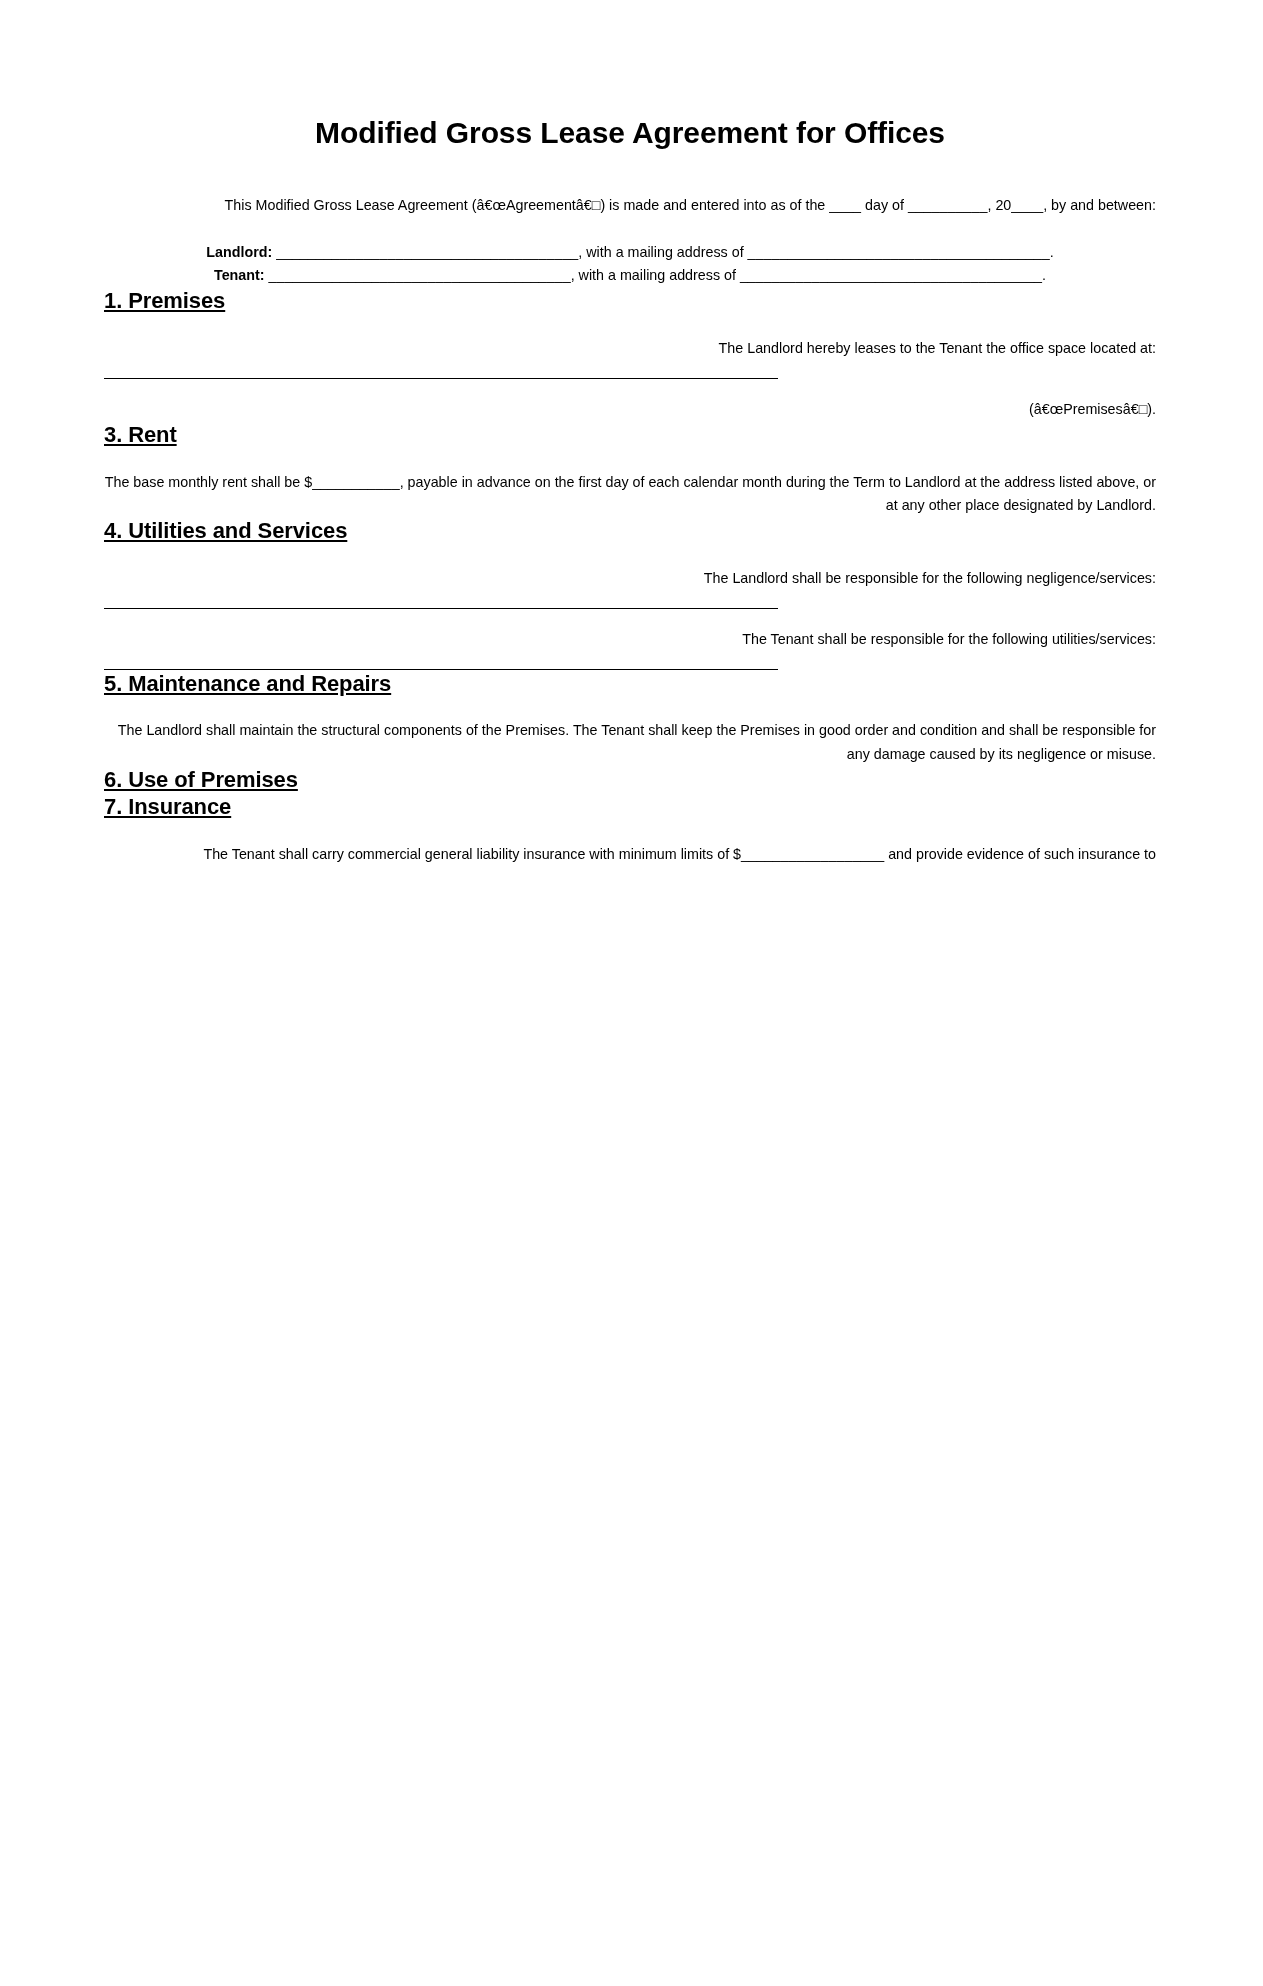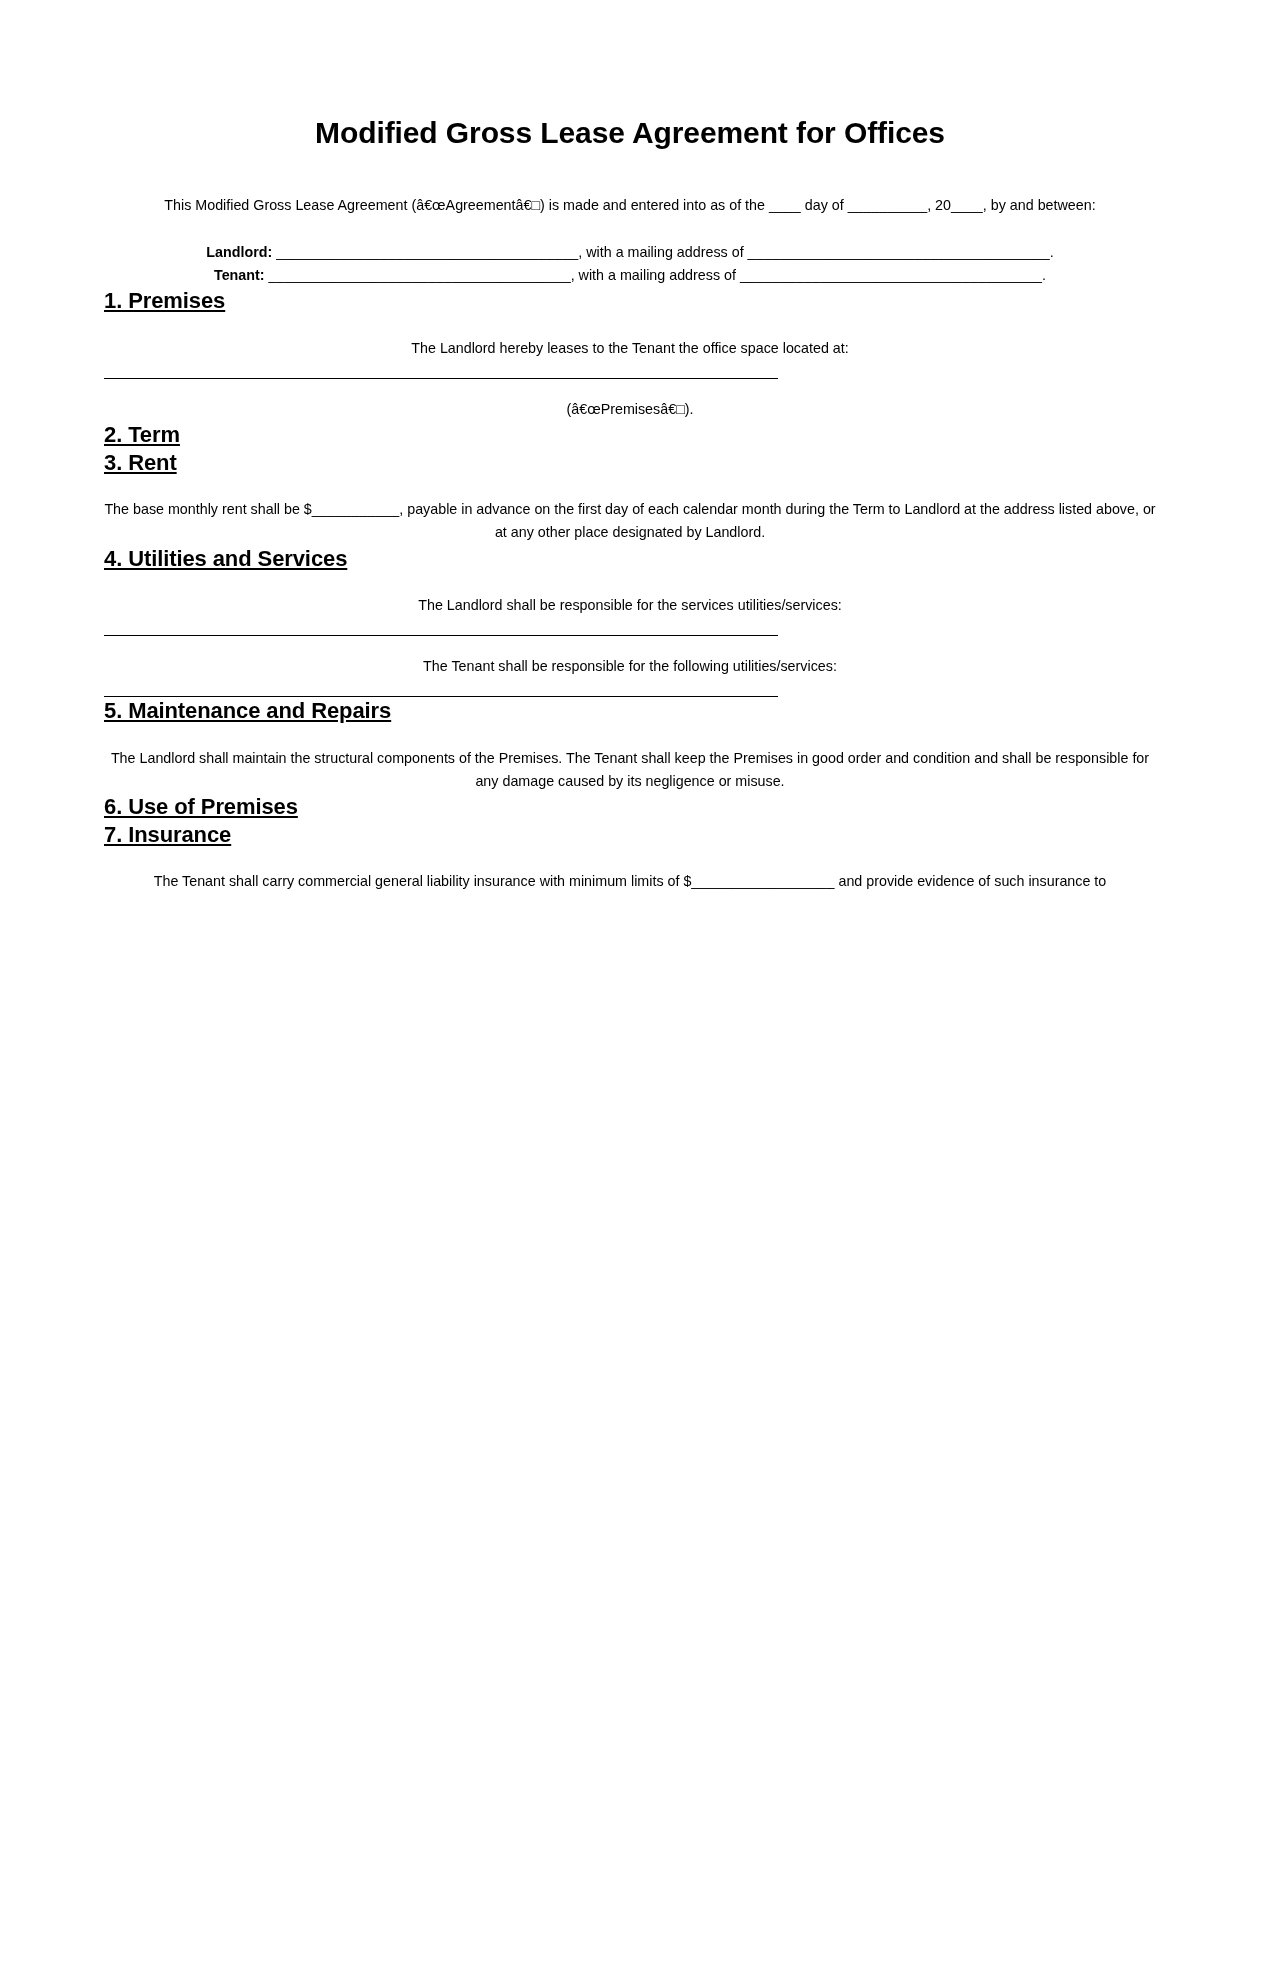--- a/index.html
+++ b/index.html
@@ -34,21 +34,21 @@
     margin: 0;
     padding-top: 115px;
     padding-bottom: 0;
     line-height: 1.2;
   }
   .para {
     font-size: 14.3px;
     line-height: 1.62;
     margin: 0;
     padding: 0;
-    text-align: center;
+    text-align: right;
   }
   .intro {
     margin-top: 43px;
   }
   .party-block {
     margin-top: 24px;
     text-align: center;
   }
   .party-line {
     font-size: 14.3px;
@@ -105,27 +105,26 @@
       <p class="party-line">
         <span class="party-label">Tenant:</span><span> ______________________________________, with a mailing address of ______________________________________.</span>
       </p>
     </div>
 
     <h2 class="section-heading sec-gap">1. Premises</h2>
     <p class="para body-gap">The Landlord hereby leases to the Tenant the office space located at:</p>
     <hr class="fill-rule rule-gap-top">
     <p class="para rule-gap-bottom">(â€œPremisesâ€□).</p>
 
-    <h2 class="section-heading sec-gap">2. Term</h2>
 
     <h2 class="section-heading sec-gap">3. Rent</h2>
     <p class="para body-gap">The base monthly rent shall be $___________, payable in advance on the first day of each calendar month during the Term to Landlord at the address listed above, or at any other place designated by Landlord.</p>
 
     <h2 class="section-heading sec-gap">4. Utilities and Services</h2>
-    <p class="para body-gap">The Landlord shall be responsible for the services utilities/services:</p>
+    <p class="para body-gap">The Landlord shall be responsible for the following negligence/services:</p>
     <hr class="fill-rule rule-gap-top">
     <p class="para rule-gap-bottom">The Tenant shall be responsible for the following utilities/services:</p>
     <hr class="fill-rule rule-gap-top">
 
     <h2 class="section-heading sec-gap">5. Maintenance and Repairs</h2>
     <p class="para body-gap">The Landlord shall maintain the structural components of the Premises. The Tenant shall keep the Premises in good order and condition and shall be responsible for any damage caused by its negligence or misuse.</p>
 
     <h2 class="section-heading sec-gap">6. Use of Premises</h2>
 
     <h2 class="section-heading sec-gap">7. Insurance</h2>

